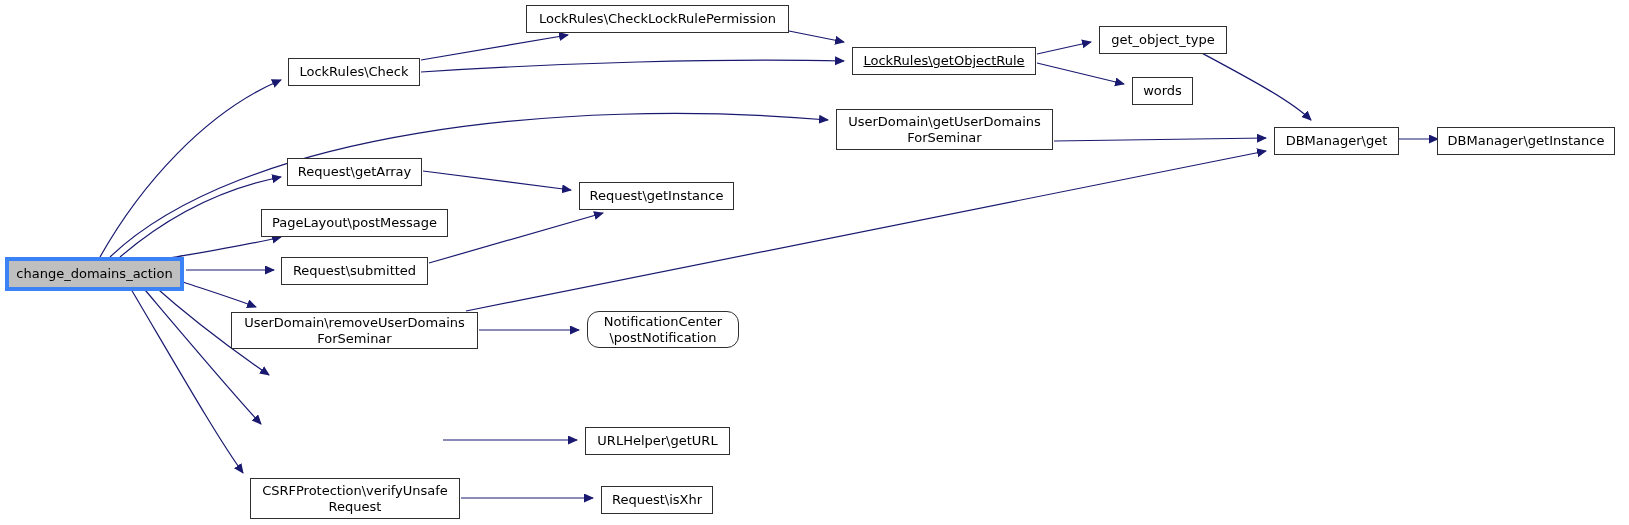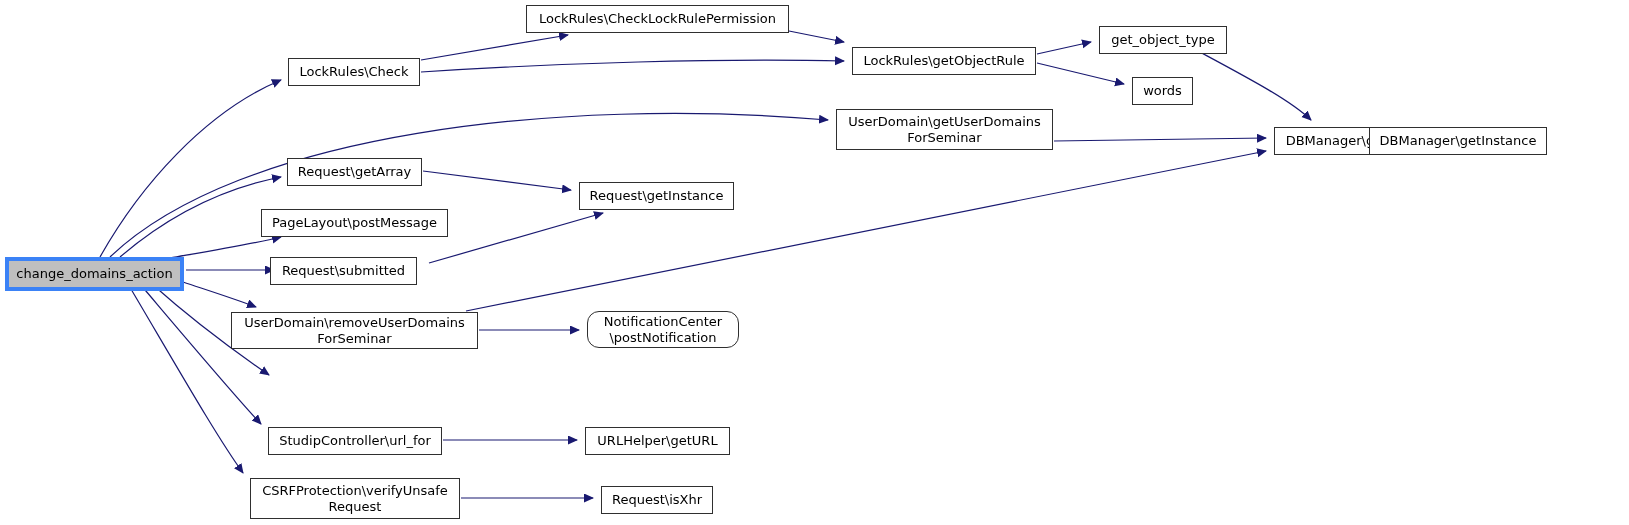--- a/index.html
+++ b/index.html
@@ -80,49 +80,48 @@
     <path class="edge" marker-end="url(#arrow)" d="M443,440 L577,440"></path>
     <path class="edge" marker-end="url(#arrow)" d="M461,498 L593,498"></path>
   </svg>
 
   <div class="node root" style="left:5px; top:257px; width:179px; height:27px;">change_domains_action</div>
 
   <div class="node" style="left:288px; top:58px; width:132px; height:26px;">LockRules\Check</div>
 
   <div class="node" style="left:526px; top:5px; width:263px; height:26px;">LockRules\CheckLockRulePermission</div>
 
-  <div class="node" style="left:852px; top:47px; width:184px; height:25px;">LockRules\getObjectRule</div>
+  <div class="node" style="left:852px; top:47px; width:184px; height:25px;text-decoration:underline;">LockRules\getObjectRule</div>
 
   <div class="node" style="left:1099px; top:26px; width:128px; height:25px;">get_object_type</div>
 
   <div class="node" style="left:1132px; top:77px; width:61px; height:24px;">words</div>
 
   <div class="node" style="left:836px; top:109px; width:217px; height:41px;">UserDomain\getUserDomains
 ForSeminar</div>
 
   <div class="node" style="left:1274px; top:127px; width:125px; height:25px;">DBManager\get</div>
 
-  <div class="node" style="left:1369px; top:127px; width:178px; height:25px;">DBManager\getInstance</div>
+  <div class="node" style="left:1437px; top:127px; width:178px; height:25px;">DBManager\getInstance</div>
 
   <div class="node" style="left:287px; top:158px; width:135px; height:25px;">Request\getArray</div>
 
   <div class="node" style="left:579px; top:182px; width:155px; height:26px;">Request\getInstance</div>
 
   <div class="node" style="left:261px; top:209px; width:187px; height:24px;">PageLayout\postMessage</div>
 
-  <div class="node" style="left:270px; top:257px; width:147px; height:26px;text-align:center;">Request\submitted</div>
+  <div class="node" style="left:281px; top:257px; width:147px; height:26px;text-align:center;">Request\submitted</div>
 
   <div class="node" style="left:231px; top:312px; width:247px; height:37px;">UserDomain\removeUserDomains
 ForSeminar</div>
 
   <div class="node" style="left:587px; top:311px; width:152px; height:37px;border-radius:12px;">NotificationCenter
 \postNotification</div>
 
 
-  <div class="node" style="left:268px; top:427px; width:174px; height:26px;">StudipController\url_for</div>
 
   <div class="node" style="left:585px; top:427px; width:145px; height:26px;">URLHelper\getURL</div>
 
   <div class="node" style="left:250px; top:478px; width:210px; height:41px;">CSRFProtection\verifyUnsafe
 Request</div>
 
   <div class="node" style="left:601px; top:486px; width:112px; height:26px;">Request\isXhr</div>
 
 </div>
 

